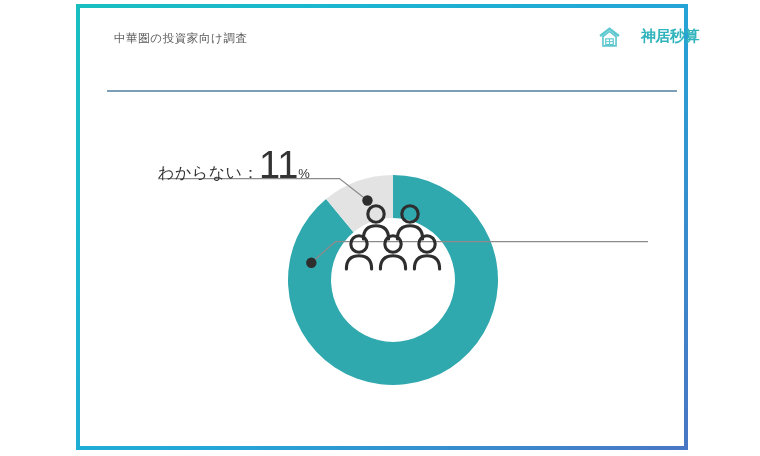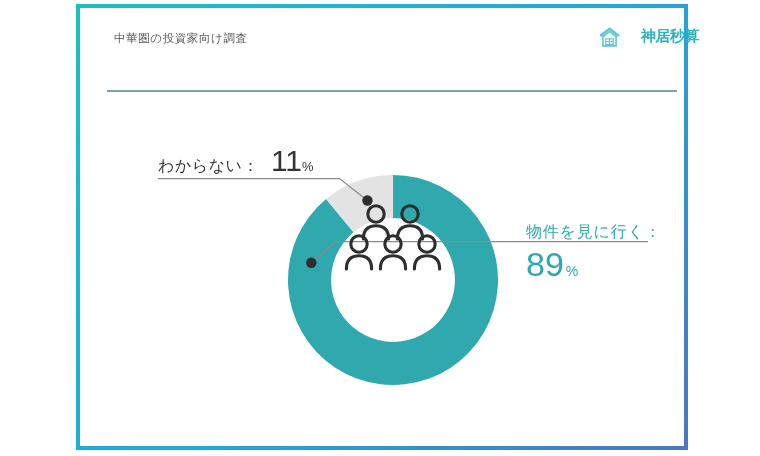--- a/index.html
+++ b/index.html
@@ -134,25 +134,24 @@
     text-align: right;
     color: #333333;
   }
   #callout-unknown .lbl {
     font-size: 16px;
     letter-spacing: 0.5px;
     vertical-align: baseline;
     text-align: center;
   }
   #callout-unknown .num {
-    font-size: 30px;
+    font-size: 38px;
     letter-spacing: 0px;
     vertical-align: baseline;
     font-weight: 500;
-    margin-left: 12px;
   }
   #callout-unknown .pct {
     font-size: 13px;
     vertical-align: baseline;
   }
 
   #callout-go {
     left: 438px;
     top: 120px;
     color: #2fa8ae;
@@ -237,21 +236,17 @@
             <circle cx="0" cy="-9" r="8.2"></circle>
             <path d="M -12.6 16 q 0 -13.2 12.6 -13.2 q 12.6 0 12.6 13.2"></path>
           </g>
         </g>
       </svg>
 
       <div class="callout" id="callout-unknown">
         <span class="lbl">わからない：</span><span class="num">11</span><span class="pct">%</span>
       </div>
 
-      <div class="callout" id="callout-go">
-        <span class="lbl">物件を見に行く：</span>
-        <span class="num">89</span><span class="pct">%</span>
-      </div>
 
     </div>
 
   </div>
 </div>
 
 </body></html>

